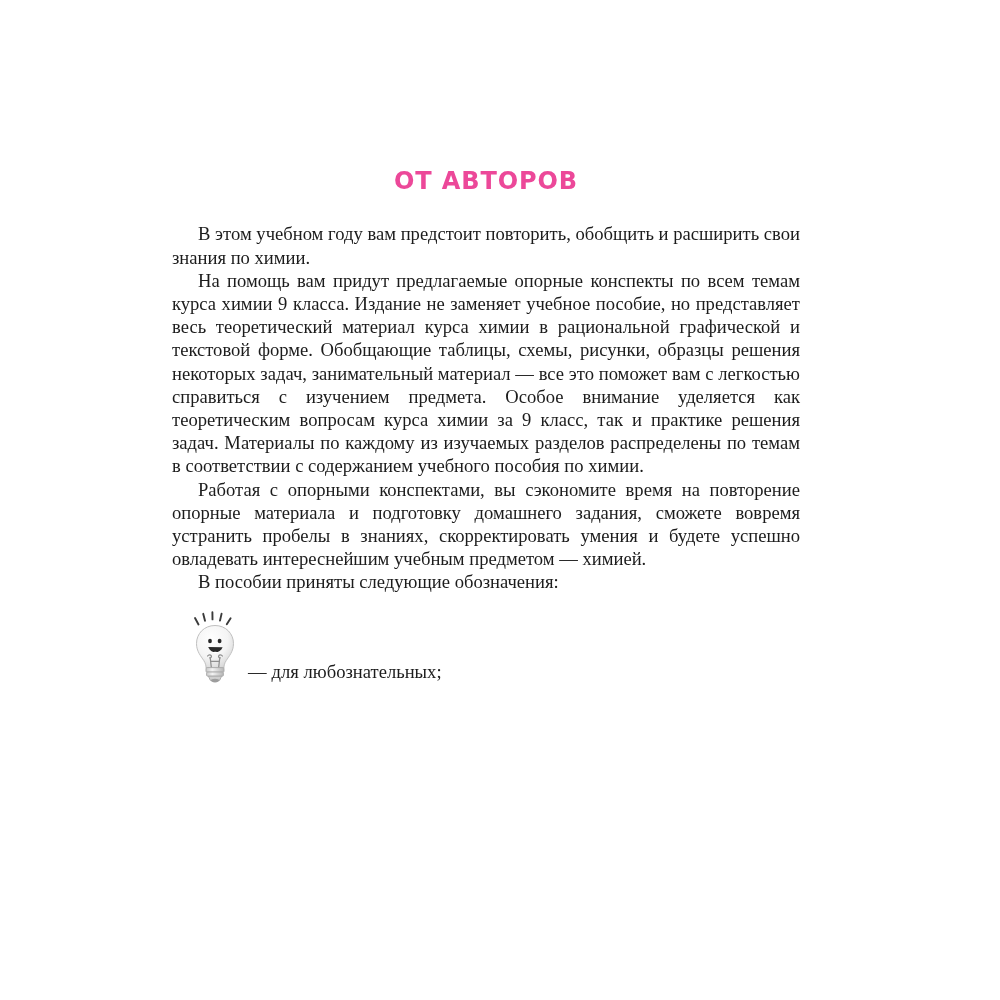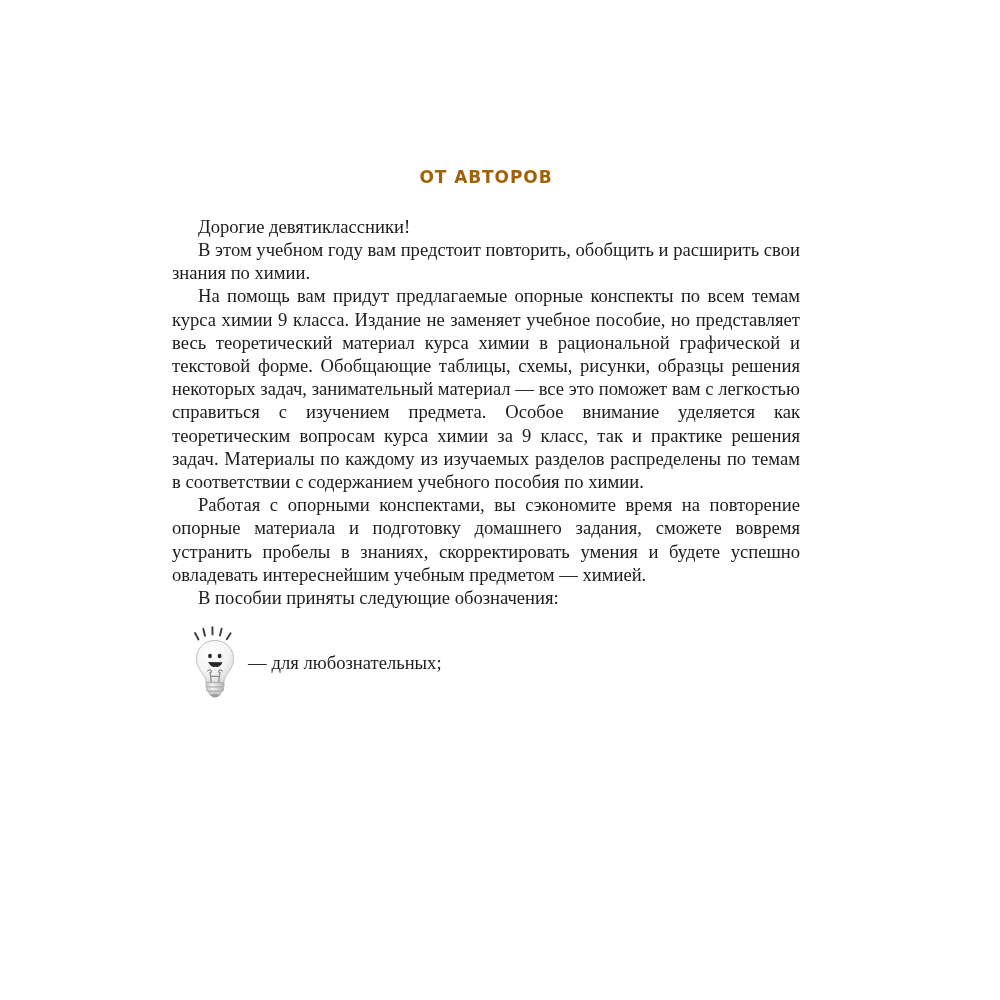--- a/index.html
+++ b/index.html
@@ -28,24 +28,24 @@
   .content {
     position: absolute;
     left: 172px;
     top: 168px;
     width: 628px;
   }
 
   .page-title {
     font-family: "DejaVu Sans", "Liberation Sans", sans-serif;
     font-weight: bold;
-    font-size: 17px;
+    font-size: 24px;
     letter-spacing: 0.9px;
     text-align: center;
-    color: #a16207;
+    color: #ec4899;
     margin: 0 0 28px 0;
     line-height: 1.1;
     white-space: pre;
   }
 
   .body-text {
     font-size: 18.6px;
     line-height: 23.2px;
     text-align: justify;
     text-justify: inter-word;
@@ -59,21 +59,21 @@
     text-indent: 26px;
     text-align: justify;
   }
 
   .legend {
     margin-top: 17px;
   }
 
   .legend-row {
     display: flex;
-    align-items: center;
+    align-items: flex-end;
     margin-bottom: 6px;
   }
 
   .legend-row.bulb-row {
     height: 72px;
   }
 
   .legend-row.atom-row {
     height: 50px;
   }
@@ -107,21 +107,20 @@
 </head>
 <body>
 
 <div class="page">
 
   <div class="content">
 
     <h1 class="page-title">ОТ АВТОРОВ</h1>
 
     <div class="body-text">
-      <p class="para">Дорогие девятиклассники!</p>
       <p class="para">В этом учебном году вам предстоит повторить, обобщить и расширить свои знания по химии.</p>
       <p class="para">На помощь вам придут предлагаемые опорные конспекты по всем темам курса химии 9 класса. Издание не заменяет учебное пособие, но представляет весь теоретический материал курса химии в рациональной графической и текстовой форме. Обобщающие таблицы, схемы, рисунки, образцы решения некоторых задач, занимательный материал — все это поможет вам с легкостью справиться с изучением предмета. Особое внимание уделяется как теоретическим вопросам курса химии за 9 класс, так и практике решения задач. Материалы по каждому из изучаемых разделов распределены по темам в соответствии с содержанием учебного пособия по химии.</p>
       <p class="para">Работая с опорными конспектами, вы сэкономите время на повторение опорные материала и подготовку домашнего задания, сможете вовремя устранить пробелы в знаниях, скорректировать умения и будете успешно овладевать интереснейшим учебным предметом — химией.</p>
       <p class="para">В пособии приняты следующие обозначения:</p>
     </div>
 
     <div class="legend">
 
       <div class="legend-row bulb-row">
         <div class="legend-icon">

